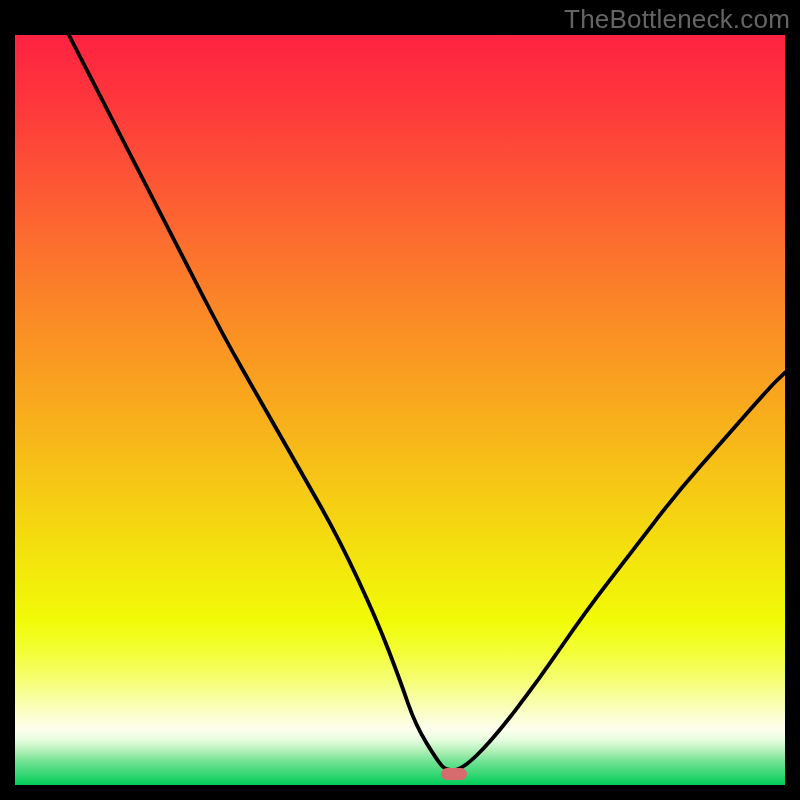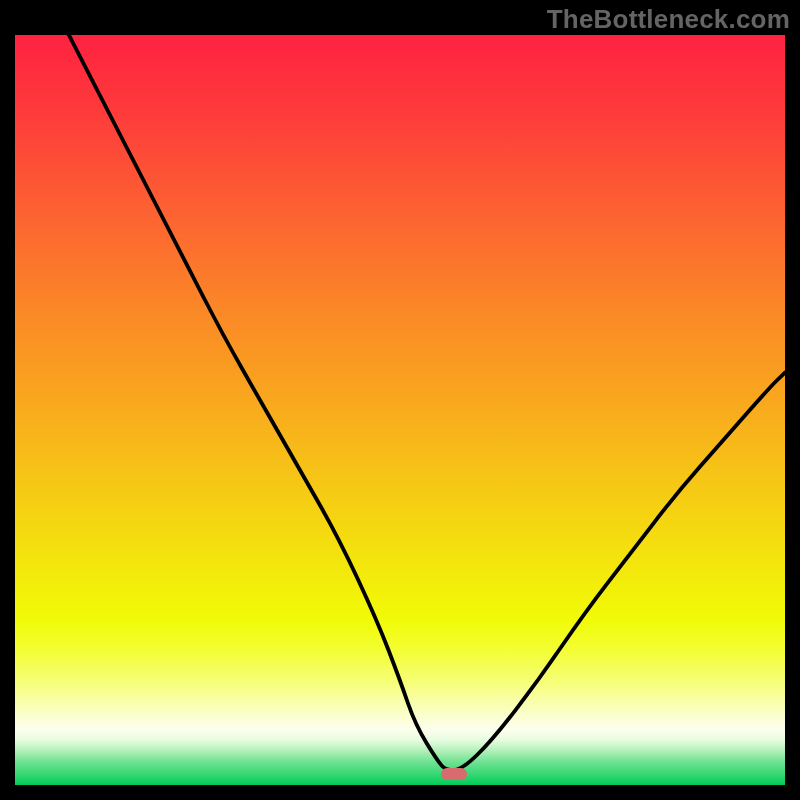--- a/index.html
+++ b/index.html
@@ -17,21 +17,21 @@
     height: 800px;
     background: #000;
     box-sizing: border-box;
   }
   .attribution {
     position: absolute;
     top: 4px;
     right: 10px;
     color: #646464;
     font-size: 26px;
-    font-weight: 700;
+    font-weight: 400;
     letter-spacing: 0.2px;
     user-select: none;
   }
   .plot {
     position: absolute;
     left: 15px;
     right: 15px;
     top: 35px;
     bottom: 15px;
     overflow: hidden;

